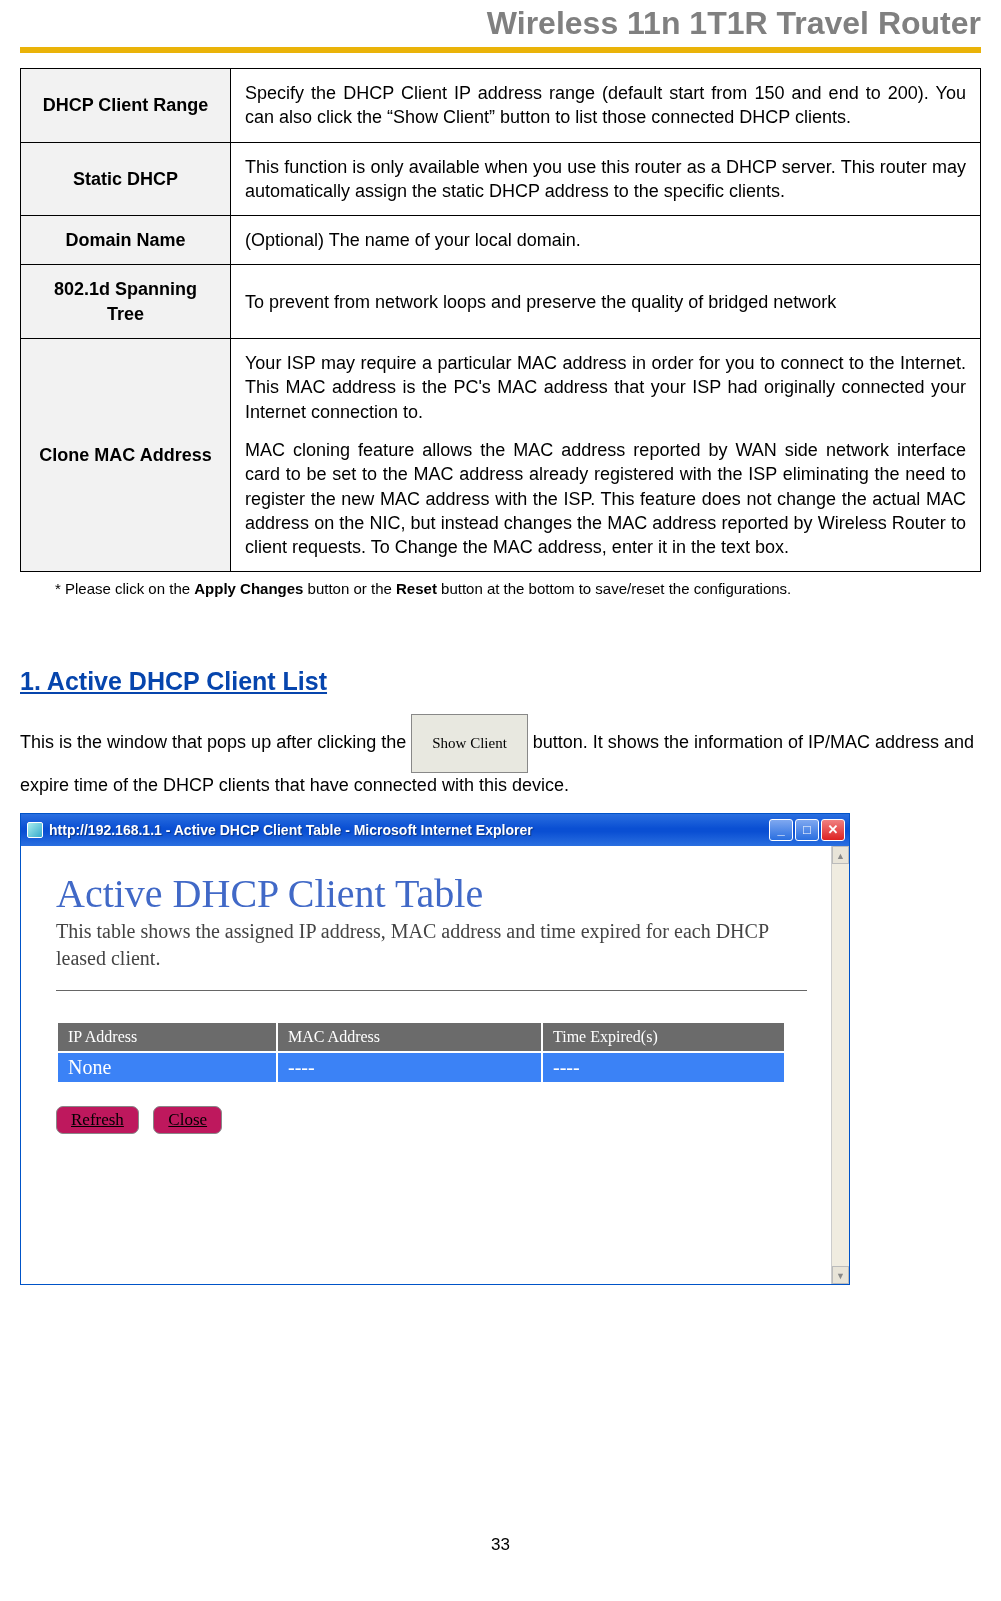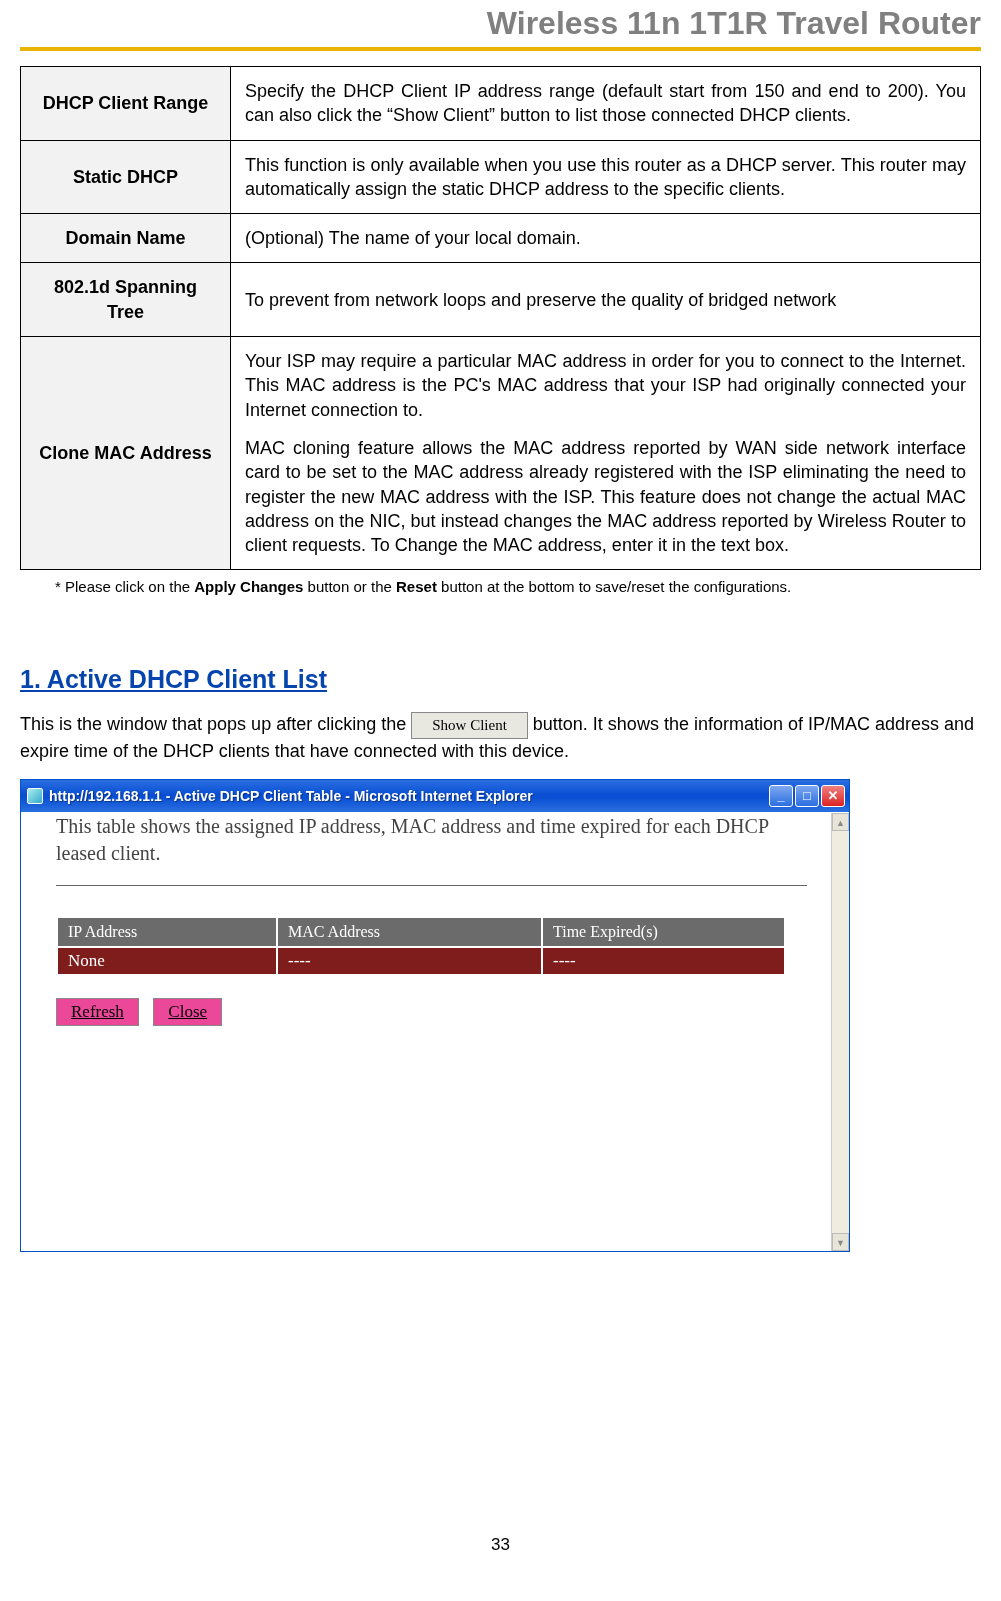--- a/index.html
+++ b/index.html
@@ -10,21 +10,21 @@
       background: white;
       position: relative;
       padding: 0 20px;
     }
     .header {
       text-align: right;
       font-size: 32px;
       font-weight: bold;
       color: #808080;
       padding: 5px 0;
-      border-bottom: 4px solid #eab308;
+      border-bottom: 6px solid #eab308;
       margin-bottom: 15px;
     }
     .def-table {
       width: 100%;
       border-collapse: collapse;
       border: 1px solid #000;
     }
     .def-table td {
       border: 1px solid #000;
       padding: 12px 14px;
@@ -59,21 +59,21 @@
     .section-text {
       font-size: 18px;
       line-height: 1.4;
     }
     .inline-button {
       display: inline-block;
       background: #e8e8e0;
       border: 1px solid #888;
       font-family: "Times New Roman", serif;
       font-size: 15px;
-      padding: 2px 20px;
+      padding: 18px 20px;
       vertical-align: middle;
     }
     .ie-window {
       margin-top: 14px;
       width: 830px;
       border: 1px solid #0053c8;
     }
     .ie-titlebar {
       height: 32px;
       background: linear-gradient(to bottom, #2a6fe0 0%, #0a4fd3 45%, #0a4fd3 55%, #2a6fe0 100%);
@@ -170,35 +170,35 @@
     .ie-table th {
       background: #6b6b6b;
       color: #fff;
       font-weight: normal;
       text-align: left;
       padding: 5px 10px;
       font-size: 16px;
       border: 2px solid #fff;
     }
     .ie-table td {
-      background: #7f1d1d;
+      background: #3b82f6;
       color: #fff;
       padding: 3px 10px;
-      font-size: 17px;
+      font-size: 20px;
       border: 2px solid #fff;
     }
     .ie-buttons {
       margin-top: 22px;
     }
     .ie-btn {
       font-family: "Times New Roman", serif;
       font-size: 17px;
-      background: #ec4899;
+      background: #be185d;
       border: 1px solid #888;
-      border-radius: 0;
+      border-radius: 7px;
       padding: 3px 14px;
       margin-right: 10px;
       text-decoration: underline;
     }
     .page-num {
       position: absolute;
       bottom: 46px;
       left: 0; width: 100%;
       text-align: center;
       font-size: 17px;
@@ -260,20 +260,21 @@
 <div class="ie-window">
   <div class="ie-titlebar">
     <div class="ie-icon"></div>
     <div class="ie-title-text">http://192.168.1.1 - Active DHCP Client Table - Microsoft Internet Explorer</div>
     <div class="win-btn min">_</div>
     <div class="win-btn max">□</div>
     <div class="win-btn close">✕</div>
   </div>
   <div class="ie-content">
     <div class="ie-scrollbar"></div>
+    <div class="ie-page-title">Active DHCP Client Table</div>
     <div class="ie-page-sub">This table shows the assigned IP address, MAC address and time expired for each DHCP leased client.</div>
     <hr class="ie-hr">
     <table class="ie-table">
       <tbody>
           <tr>
         <th style="width:220px">IP Address</th>
         <th style="width:265px">MAC Address</th>
         <th>Time Expired(s)</th>
       </tr>
       <tr>

